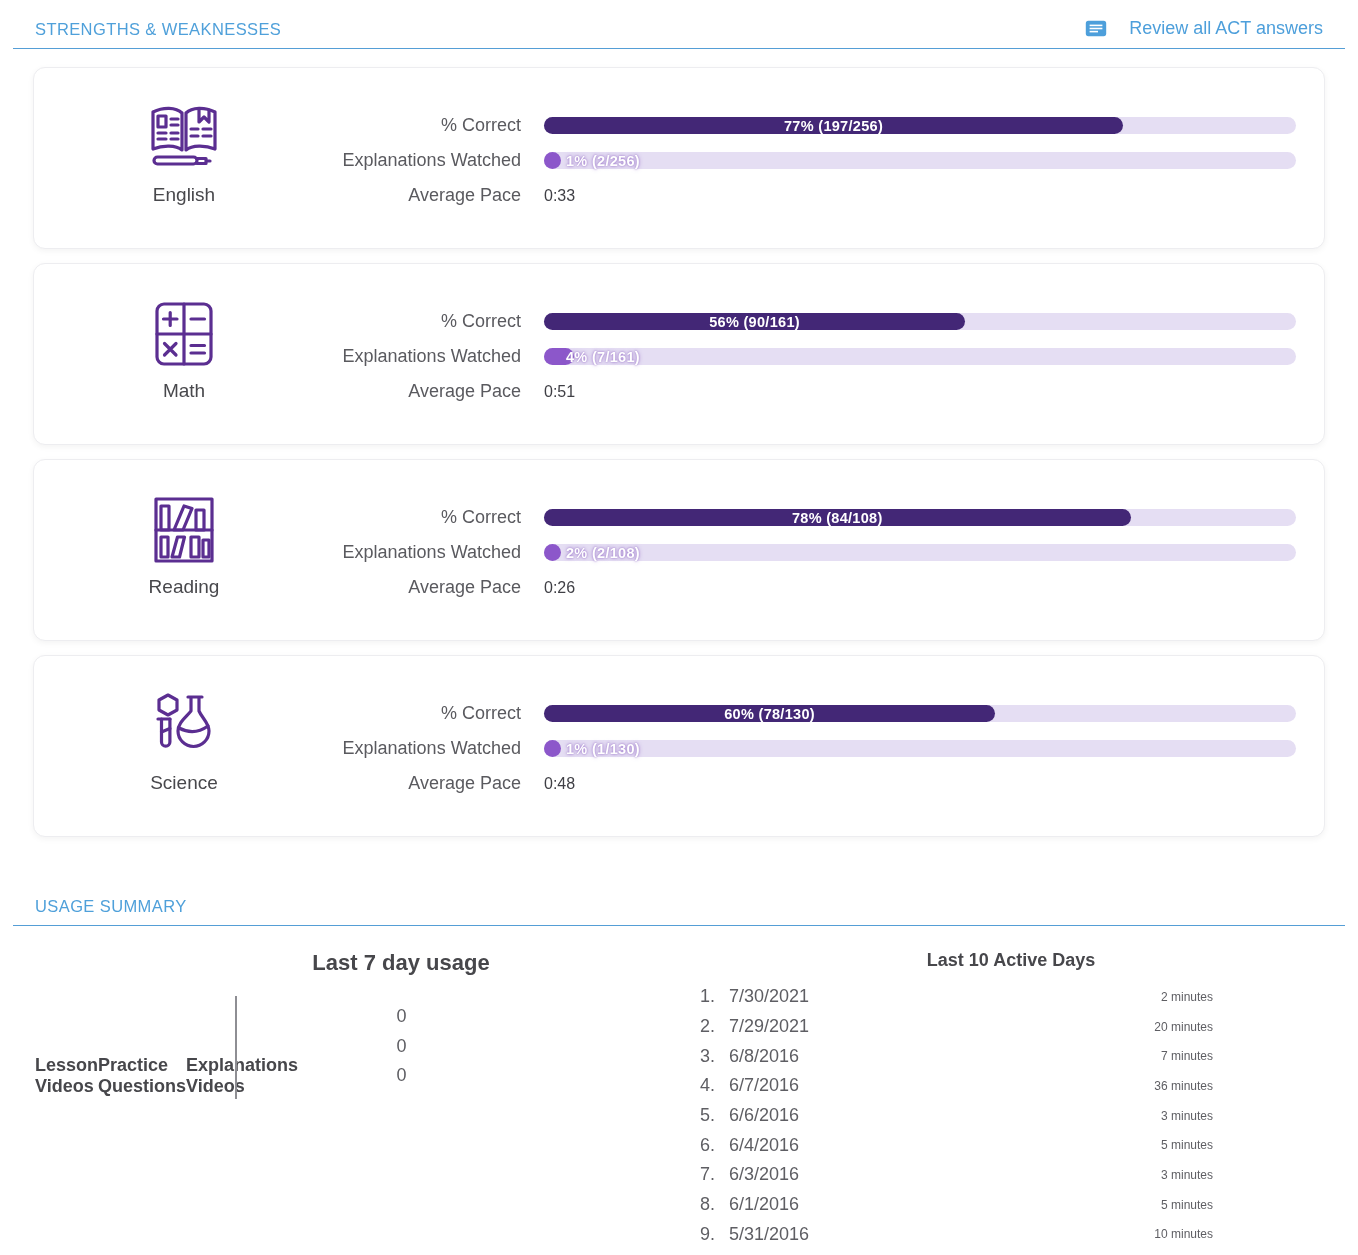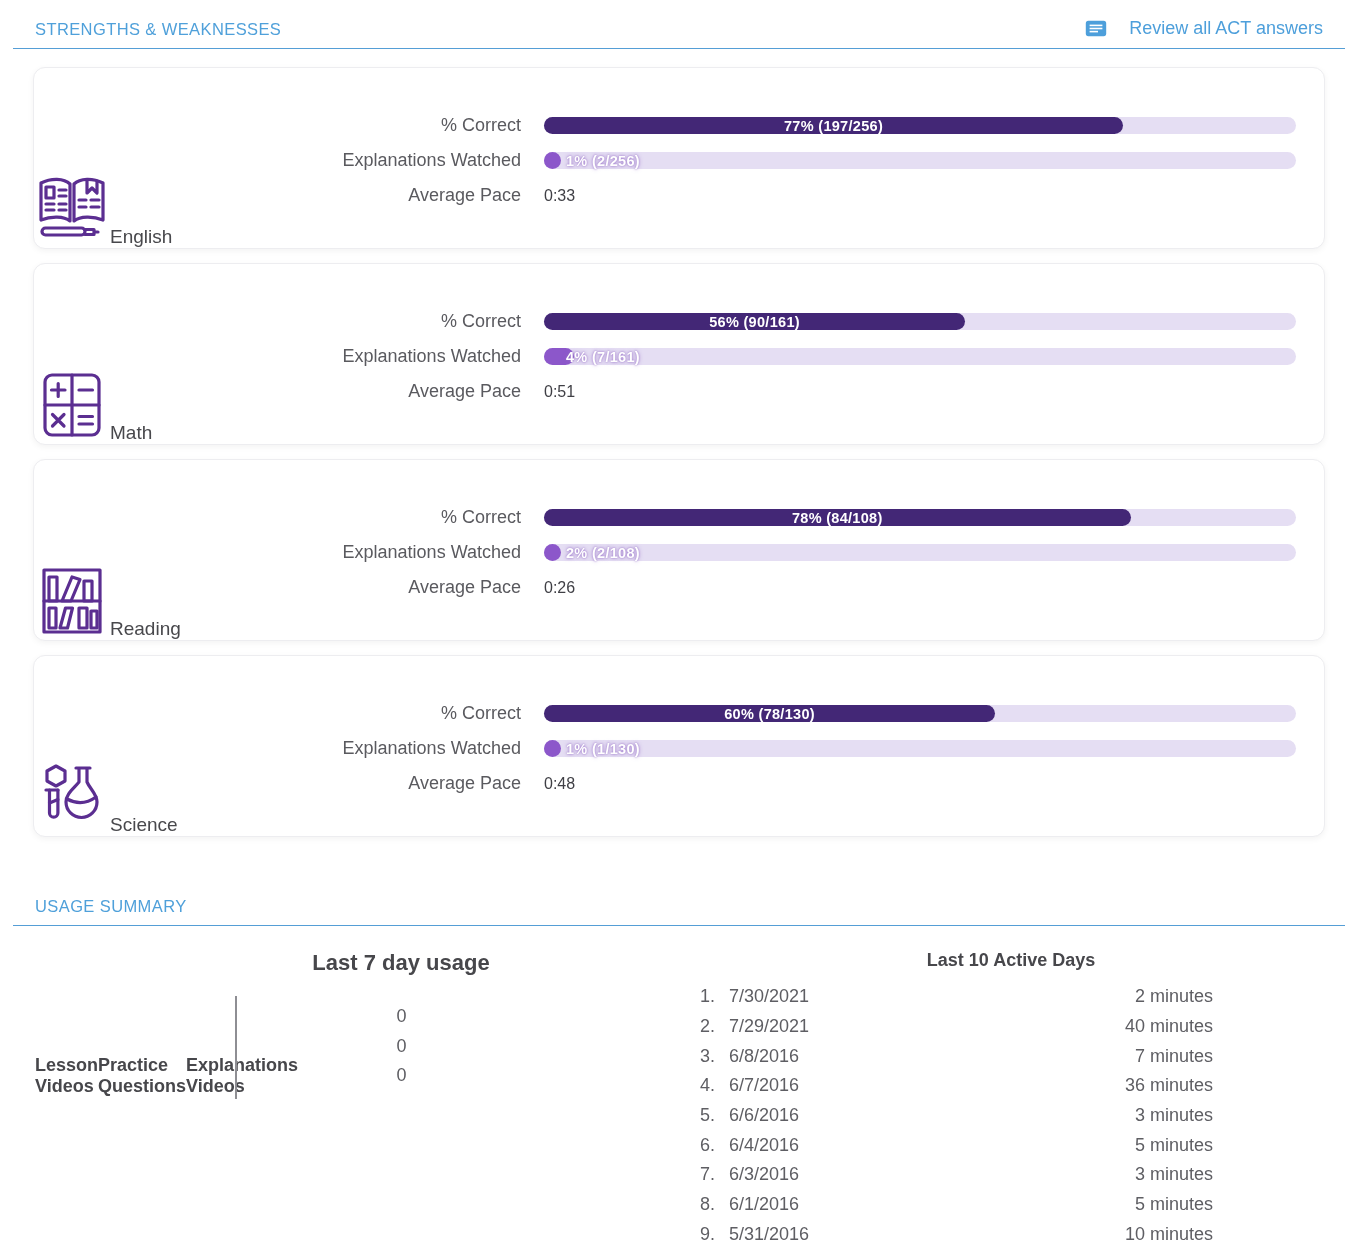--- a/index.html
+++ b/index.html
@@ -11,21 +11,21 @@
     margin:0 13px; padding:18px 22px 9px 22px; border-bottom:1px solid #559ed6; }
   .sec-title { color:#4fa0da; font-size:16.5px; letter-spacing:.4px; font-weight:400; }
   .review-link { display:flex; align-items:center; gap:22px; color:#4d9fdb;
     font-size:18px; text-decoration:none; cursor:pointer; }
 
   
   .cards { margin:18px 33px 0 33px; }
   .card { width:1292px; height:182px; background:#fff; border:1px solid #ededf0;
     border-radius:12px; box-shadow:0 2px 6px rgba(0,0,0,.05); margin-bottom:14px;
     display:grid; grid-template-columns:300px 1fr; }
-  .icon-block { display:flex; flex-direction:row; align-items:flex-end; padding-top:33px; }
+  .icon-block { display:flex; flex-direction:column; align-items:center; padding-top:33px; }
   .subj-name { margin-top:7px; font-size:19px; color:#48484c; }
   .rows { padding:40px 28px 0 0; }
   .row { display:grid; grid-template-columns:187px 1fr; gap:23px; align-items:center; height:35px; }
   .rlabel { text-align:right; font-size:18px; color:#5a5a5f; }
 
   .bar { position:relative; height:17px; border-radius:9px; background:#e5def3; }
   .fill { height:17px; border-radius:9px; min-width:17px; }
   .fill.dark { background:#432776; display:flex; align-items:center; justify-content:center; }
   .fill.mid  { background:#8c57ca; }
   .fill-label { color:#fff; font-weight:bold; font-size:14.5px; letter-spacing:.3px; white-space:nowrap; }
@@ -49,21 +49,21 @@
   .u7-vals { width:330px; display:flex; flex-direction:column; }
   .u7-vals span { height:29.6px; display:flex; align-items:center; justify-content:center;
     font-size:18px; color:#5e5e63; }
 
   .ad-heading { width:534px; padding-left:130px; text-align:center; font-weight:bold;
     font-size:18px; color:#47474b; margin-bottom:11px; }
   .ad-row { width:534px; height:29.7px; display:grid;
     grid-template-columns:36px 170px 1fr; column-gap:14px; align-items:center; }
   .ad-idx { text-align:right; font-size:18px; color:#5e5e63; }
   .ad-date { font-size:18px; color:#5e5e63; }
-  .ad-min { text-align:right; font-size:18px; color:#5e5e63; }
+  .ad-min { text-align:right; font-size:12px; color:#5e5e63; }
 
   .subj-icon svg { display:block; }
 </style>
 </head>
 <body>
 
 <div class="sec-head">
   <span class="sec-title">STRENGTHS &amp; WEAKNESSES</span>
   <a class="review-link">
     <span style="display:flex;">
@@ -266,21 +266,21 @@
 
         <div class="ad-row">
           <span class="ad-idx">1.</span>
           <span class="ad-date">7/30/2021</span>
           <span class="ad-min">2 minutes</span>
         </div>
 
         <div class="ad-row">
           <span class="ad-idx">2.</span>
           <span class="ad-date">7/29/2021</span>
-          <span class="ad-min">40 minutes</span>
+          <span class="ad-min">20 minutes</span>
         </div>
 
         <div class="ad-row">
           <span class="ad-idx">3.</span>
           <span class="ad-date">6/8/2016</span>
           <span class="ad-min">7 minutes</span>
         </div>
 
         <div class="ad-row">
           <span class="ad-idx">4.</span>

